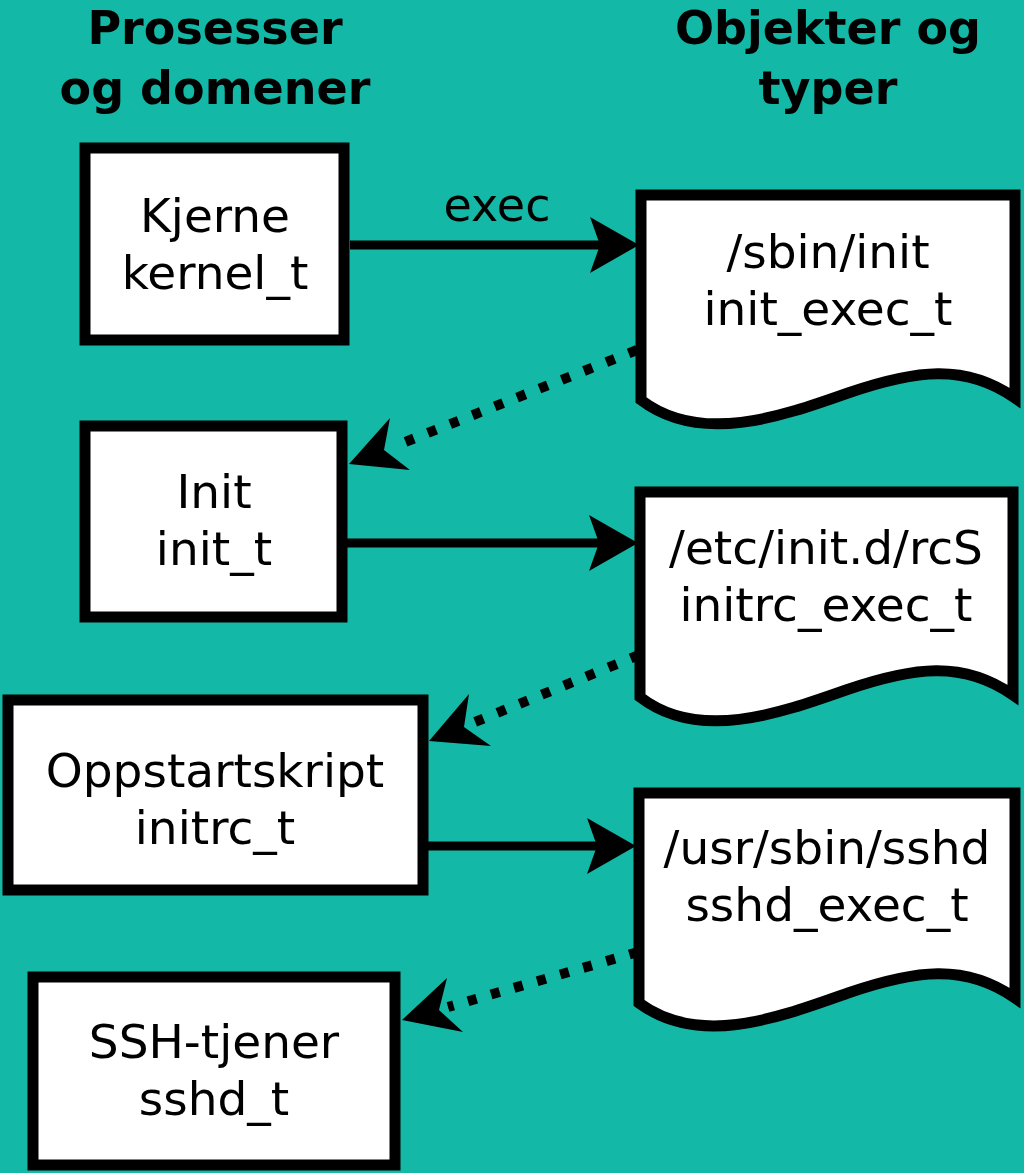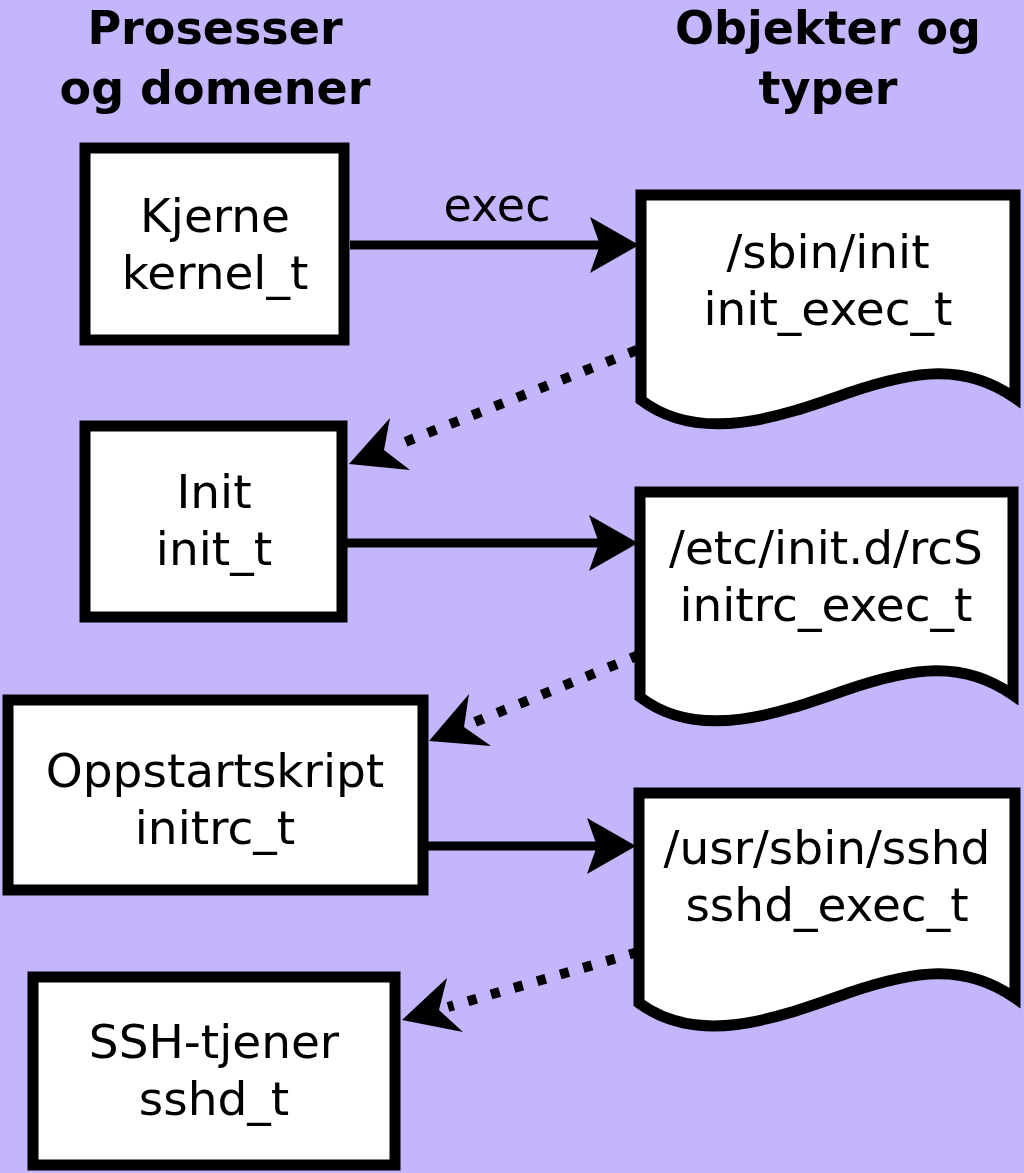--- a/index.html
+++ b/index.html
@@ -1,19 +1,19 @@
 <!DOCTYPE html>
 <html><head>
 <meta charset="utf-8">
 <style>
   html, body { margin: 0; padding: 0; background: #ffffff; }
   .canvas {
     width: 1024px;
     height: 1173px;
-    background: #c4b5fd;
+    background: #14b8a6;
     position: relative;
     overflow: hidden;
   }
   svg { display: block; }
   text {
     font-family: "DejaVu Sans", "Liberation Sans", sans-serif;
     fill: #000000;
   }
   .hdr   { font-size: 46px; font-weight: bold; }
   .boxtx { font-size: 47px; font-weight: normal; }

